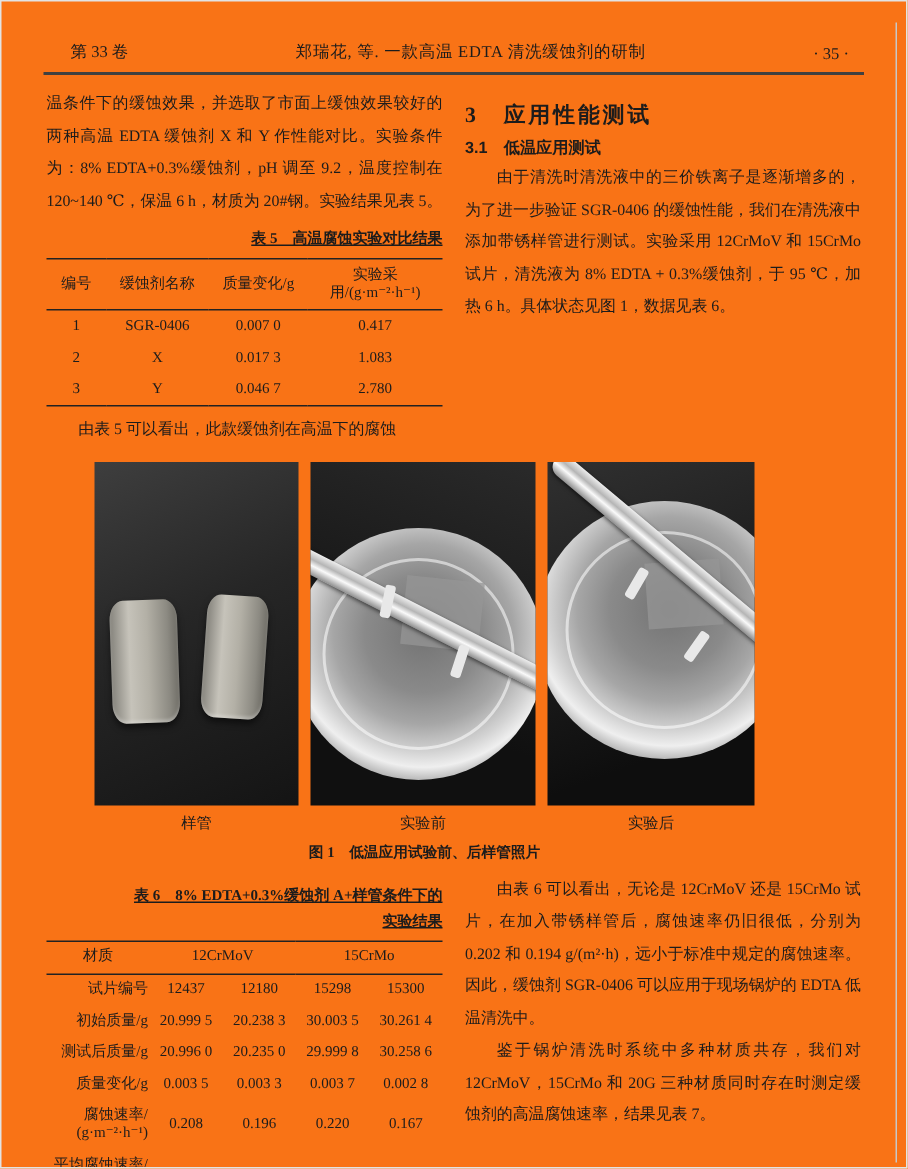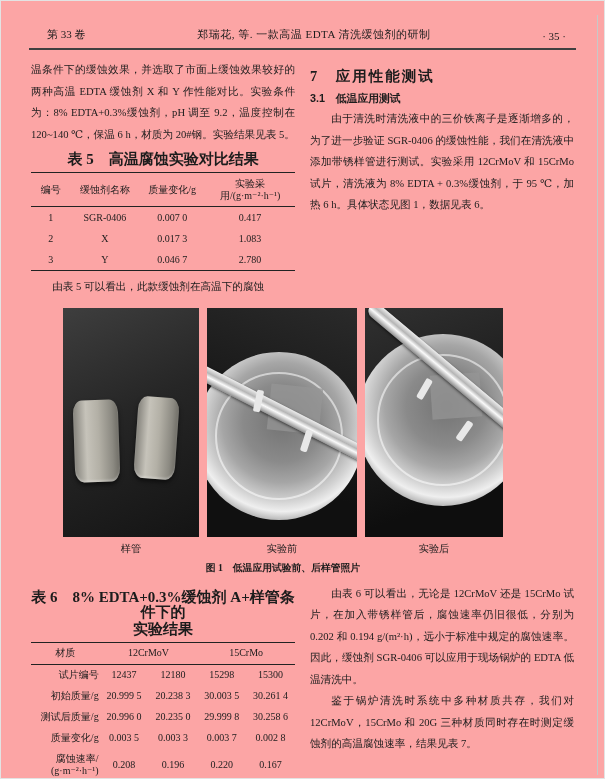--- a/index.html
+++ b/index.html
@@ -6,21 +6,21 @@
   html, body { margin: 0; padding: 0; }
   body {
     width: 605px; height: 779px;
     background: #f2f2f2;
     font-family: "Liberation Serif", "DejaVu Serif", serif;
     color: #1c1c1c;
   }
   .page {
     position: relative;
     width: 605px; height: 779px;
-    background: #fca5a5;
+    background: #f97316;
     overflow: hidden;
     border: 1px solid #e3e3e3;
   }
   .scan-edge {
     position: absolute; left: 596px; top: 14px; width: 1px; height: 760px;
     background: #c8c8c8;
   }
   
   .pg-header {
     display: flex; justify-content: space-between; align-items: flex-end;
@@ -46,22 +46,22 @@
     margin: 8px 0 4px 0;
     font-size: 14.5px; font-weight: bold; letter-spacing: 2px;
   }
   .h-sub {
     margin: 6px 0 2px 0;
     font-size: 10.8px; font-weight: bold;
     font-family: "Liberation Sans", "DejaVu Sans", sans-serif;
   }
   
   .tbl-caption {
-    text-align: center; font-weight: bold; font-size: 15px;
-    margin: 7px 0 5px 0; line-height: 15px;
+    text-align: right; font-weight: bold; font-size: 10px;
+    margin: 7px 0 5px 0; line-height: 15px; text-decoration: underline;
   }
   .tbl-caption.two-line { margin-bottom: 2px; }
   table.paper {
     width: 100%; border-collapse: collapse;
     font-size: 10px; line-height: 12px;
     border-top: 1.5px solid #222;
     border-bottom: 1.5px solid #222;
   }
   table.paper thead tr { border-bottom: 0.9px solid #222; }
   table.paper th, table.paper td {
@@ -175,21 +175,21 @@
             <td>0.046 7</td>
             <td>2.780</td>
           </tr>
         </tbody>
       </table>
 
       <p class="body-text indent" style="margin-top:5px">由表 5 可以看出，此款缓蚀剂在高温下的腐蚀</p>
     </div>
 
     <div class="col">
-      <div class="h-sec">7　应用性能测试</div>
+      <div class="h-sec">3　应用性能测试</div>
       <div class="h-sub">3.1　低温应用测试</div>
       <p class="body-text indent">由于清洗时清洗液中的三价铁离子是逐渐增多的，为了进一步验证 SGR-0406 的缓蚀性能，我们在清洗液中添加带锈样管进行测试。实验采用 12CrMoV 和 15CrMo 试片，清洗液为 8% EDTA + 0.3%缓蚀剂，于 95 ℃，加热 6 h。具体状态见图 1，数据见表 6。</p>
     </div>
   </div>
 
   <div class="figure">
     <div class="photos">
       <div class="photo p1">
         <div class="cyl c1"></div>
         <div class="cyl c2"></div>

